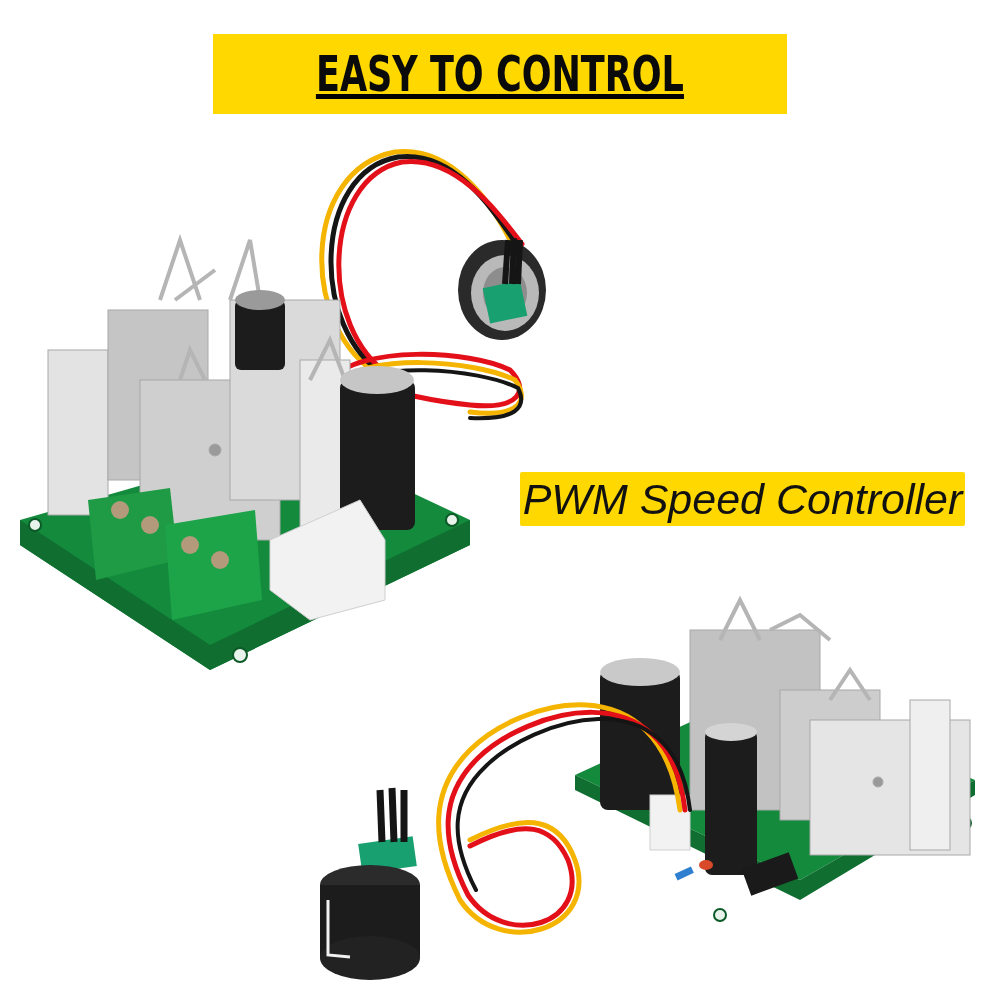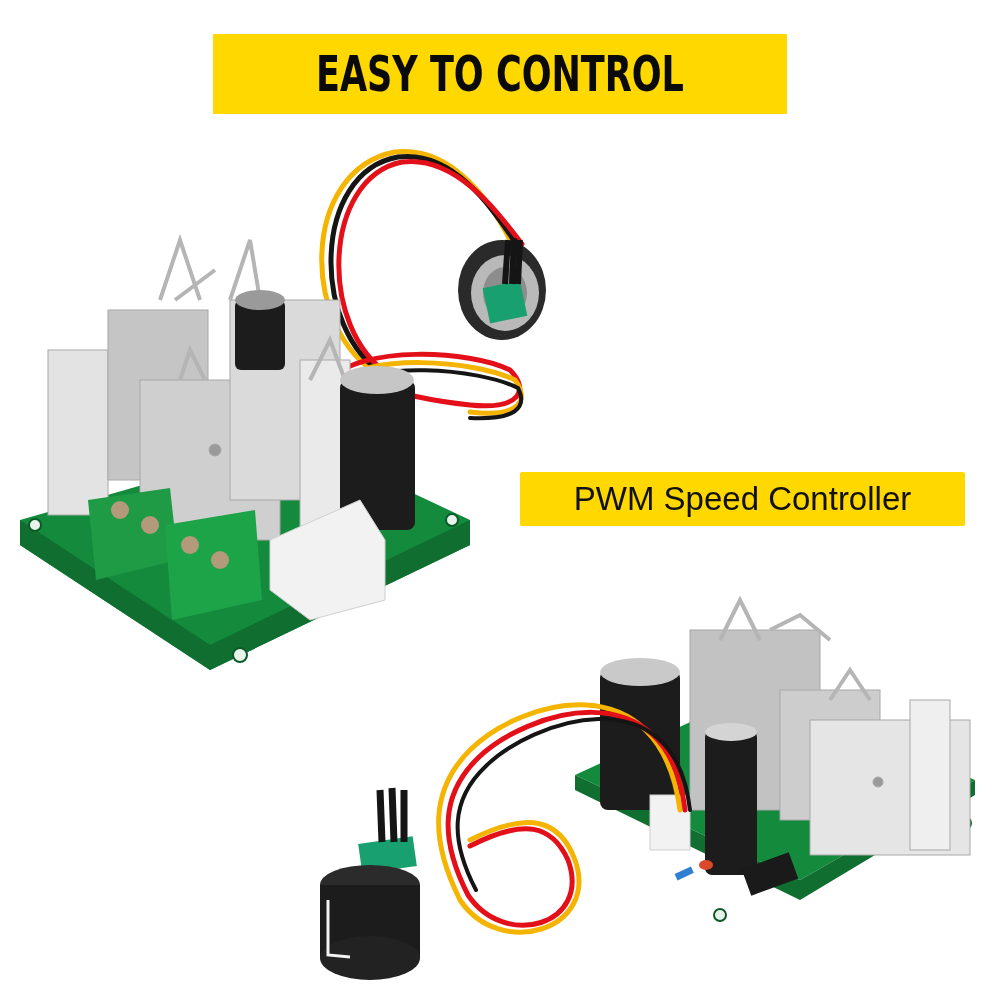--- a/index.html
+++ b/index.html
@@ -1,20 +1,20 @@
 <!DOCTYPE html>
 <html><head>
 <meta charset="utf-8">
 <style>
   html, body { margin: 0; padding: 0; }
   body { width: 1000px; height: 1000px; background: #ffffff; position: relative; overflow: hidden; font-family: "Liberation Sans", sans-serif; }
-  .banner-top { position: absolute; left: 213px; top: 34px; width: 574px; height: 80px; background: #ffd800; display: flex; align-items: center; justify-content: center; }
+  .banner-top { position: absolute; left: 213px; top: 34px; width: 574px; height: 80px; background: #ffd800; display: flex; align-items: center; justify-content: center; text-decoration: underline; }
   .banner-top span { font-family: "DejaVu Sans", sans-serif; font-weight: 900; font-size: 50px; color: #0a0a0a; letter-spacing: 0px; transform: scaleX(0.78); display: inline-block; white-space: nowrap; font-stretch: condensed; }
   .banner-mid { position: absolute; left: 520px; top: 472px; width: 445px; height: 54px; background: #ffd800; border-radius: 2px; display: flex; align-items: center; justify-content: center; }
-  .banner-mid span { font-family: "Liberation Sans", sans-serif; font-size: 33px; color: #111111; white-space: nowrap; }
+  .banner-mid span { font-family: "Liberation Sans", sans-serif; font-size: 43px; color: #111111; white-space: nowrap; font-style: italic; }
   svg.photo { position: absolute; left: 0; top: 0; }
 </style>
 </head>
 <body>
 
 <div class="banner-top">
   <span>EASY TO CONTROL</span>
 </div>
 
 <div class="banner-mid">

